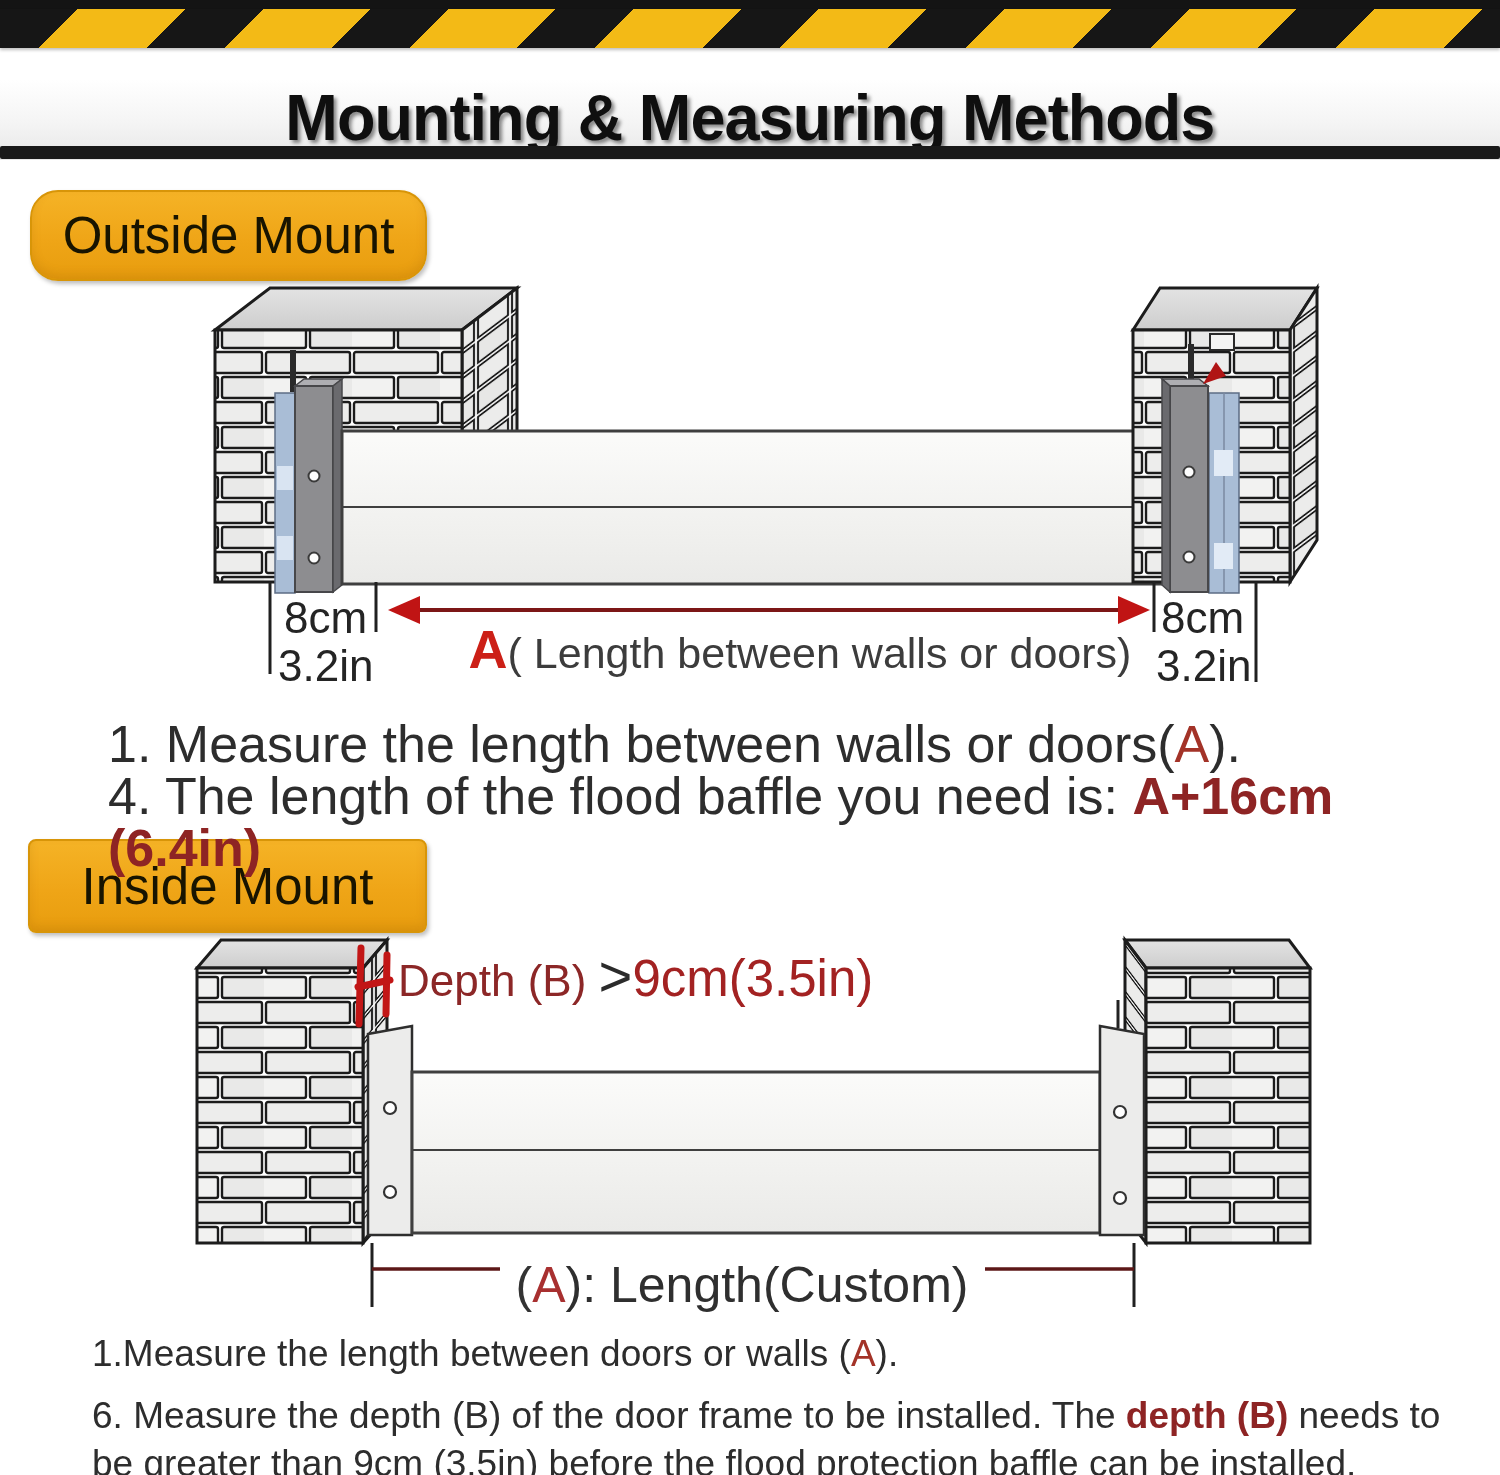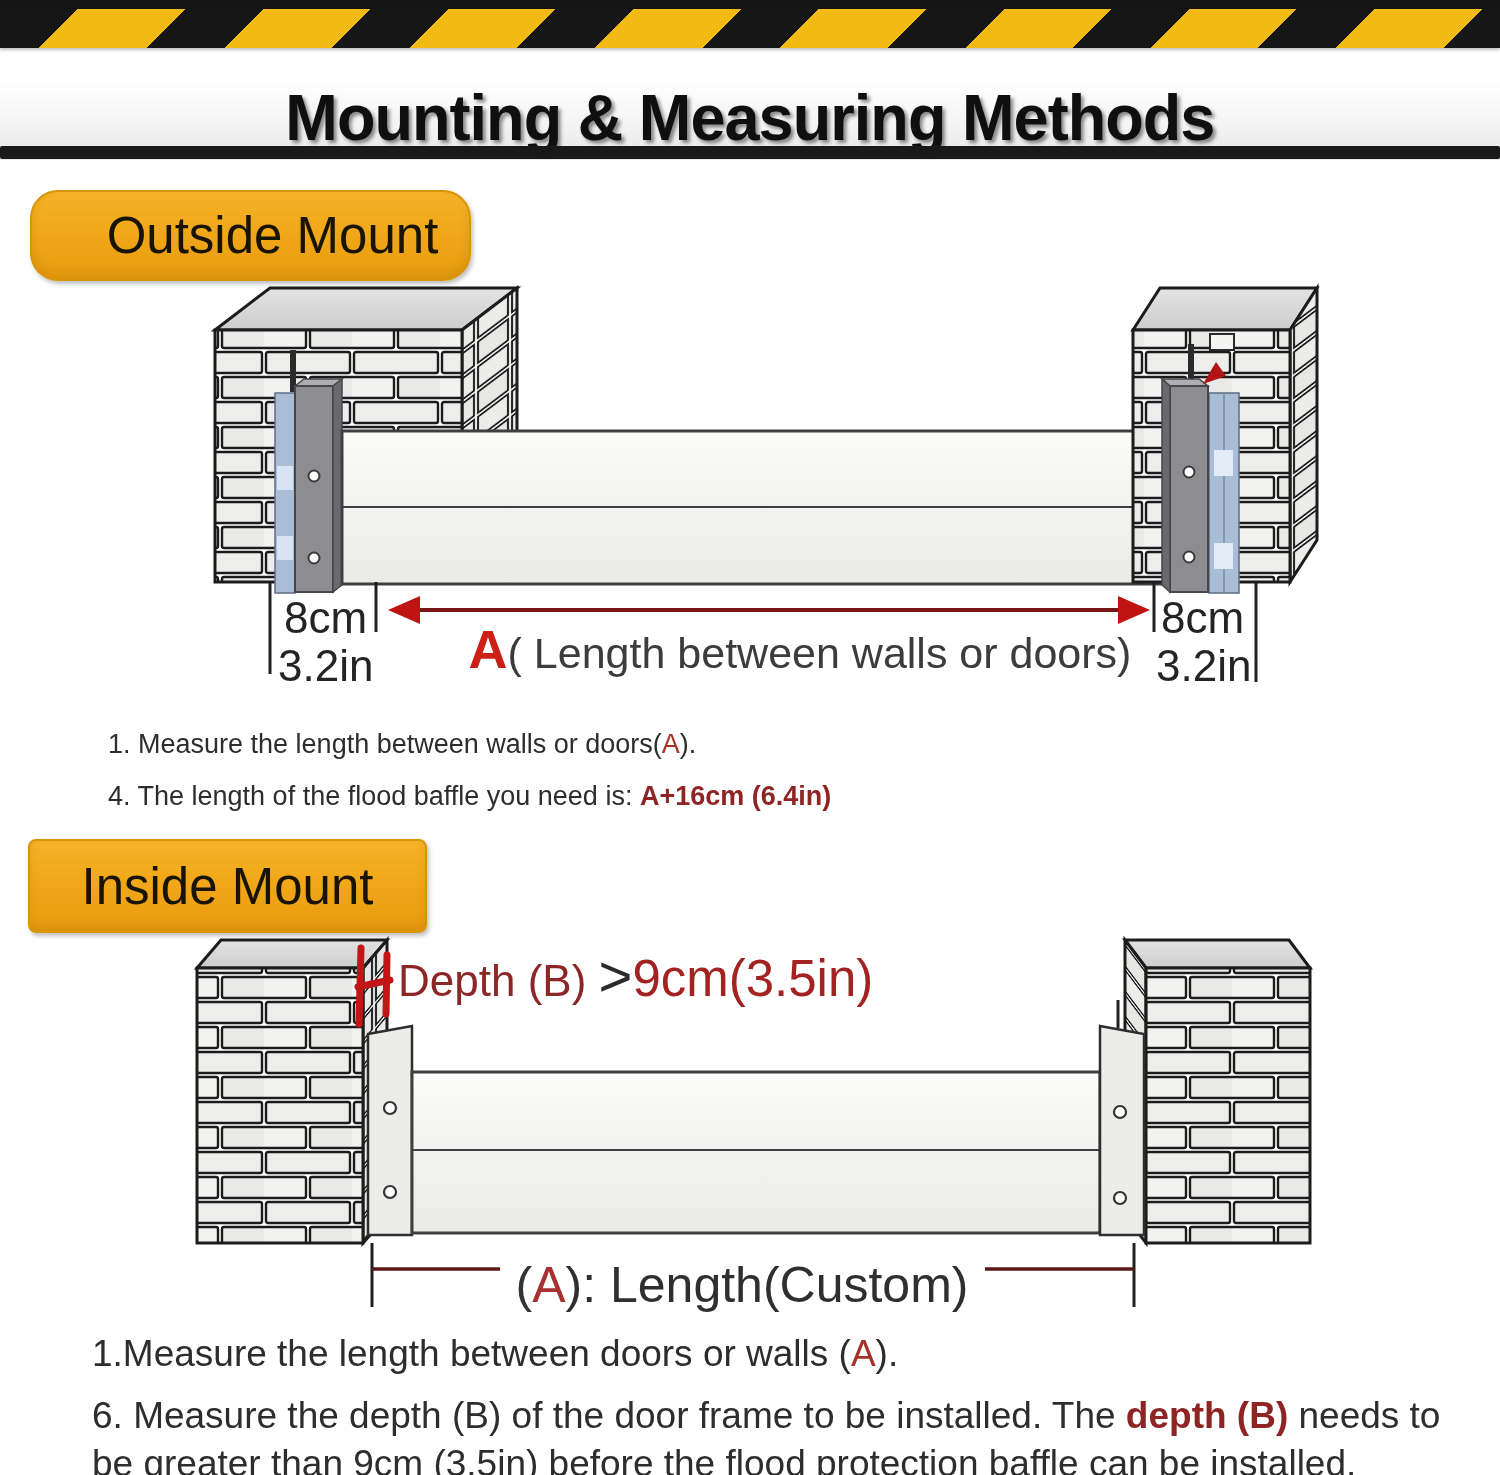--- a/index.html
+++ b/index.html
@@ -17,31 +17,31 @@
   .title-band h1{margin:0;font-size:65px;font-weight:bold;letter-spacing:-1px;color:#0f0f0f;
         text-shadow:3px 3px 4px rgba(0,0,0,.45);transform:scaleX(.97);}
   .black-bar{position:absolute;left:0;top:146px;width:1500px;height:13px;background:#191919;
         border-radius:2px;}
 
   
   .badge{position:absolute;display:flex;align-items:center;justify-content:center;
         background:linear-gradient(180deg,#f5b326 0%,#efa517 55%,#e89d0e 100%);
         border:2px solid #d89508;border-radius:28px;color:#181400;font-size:51px;
         box-shadow:2px 3px 4px rgba(0,0,0,.25), inset 0 -5px 10px rgba(150,90,0,.18);}
-  .badge-outside{left:30px;top:190px;width:393px;height:87px;padding-left:44px;}
+  .badge-outside{left:30px;top:190px;width:393px;height:87px;}
   .badge-inside{left:28px;top:839px;width:395px;height:90px;border-radius:8px;}
 
   
   .diagram-layer{position:absolute;left:0;top:0;width:1500px;height:1475px;}
   .diagram-layer text{font-family:"Liberation Sans",sans-serif;}
 
   
   .steps{position:absolute;color:#2d2d2d;}
   .steps p{margin:0;}
-  .steps-outside{left:108px;top:718px;width:1250px;font-size:27px;line-height:52px;}
+  .steps-outside{left:108px;top:718px;width:1250px;font-size:52px;line-height:52px;}
   .steps-inside{left:92px;top:1330px;width:1390px;font-size:37px;line-height:48px;}
   .steps-inside p + p{margin-top:14px;}
   .red-soft{color:#a33328;}
   .red-dark{color:#8e2424;font-weight:bold;}
 </style>
 </head>
 <body>
 
 <div class="page">
 

